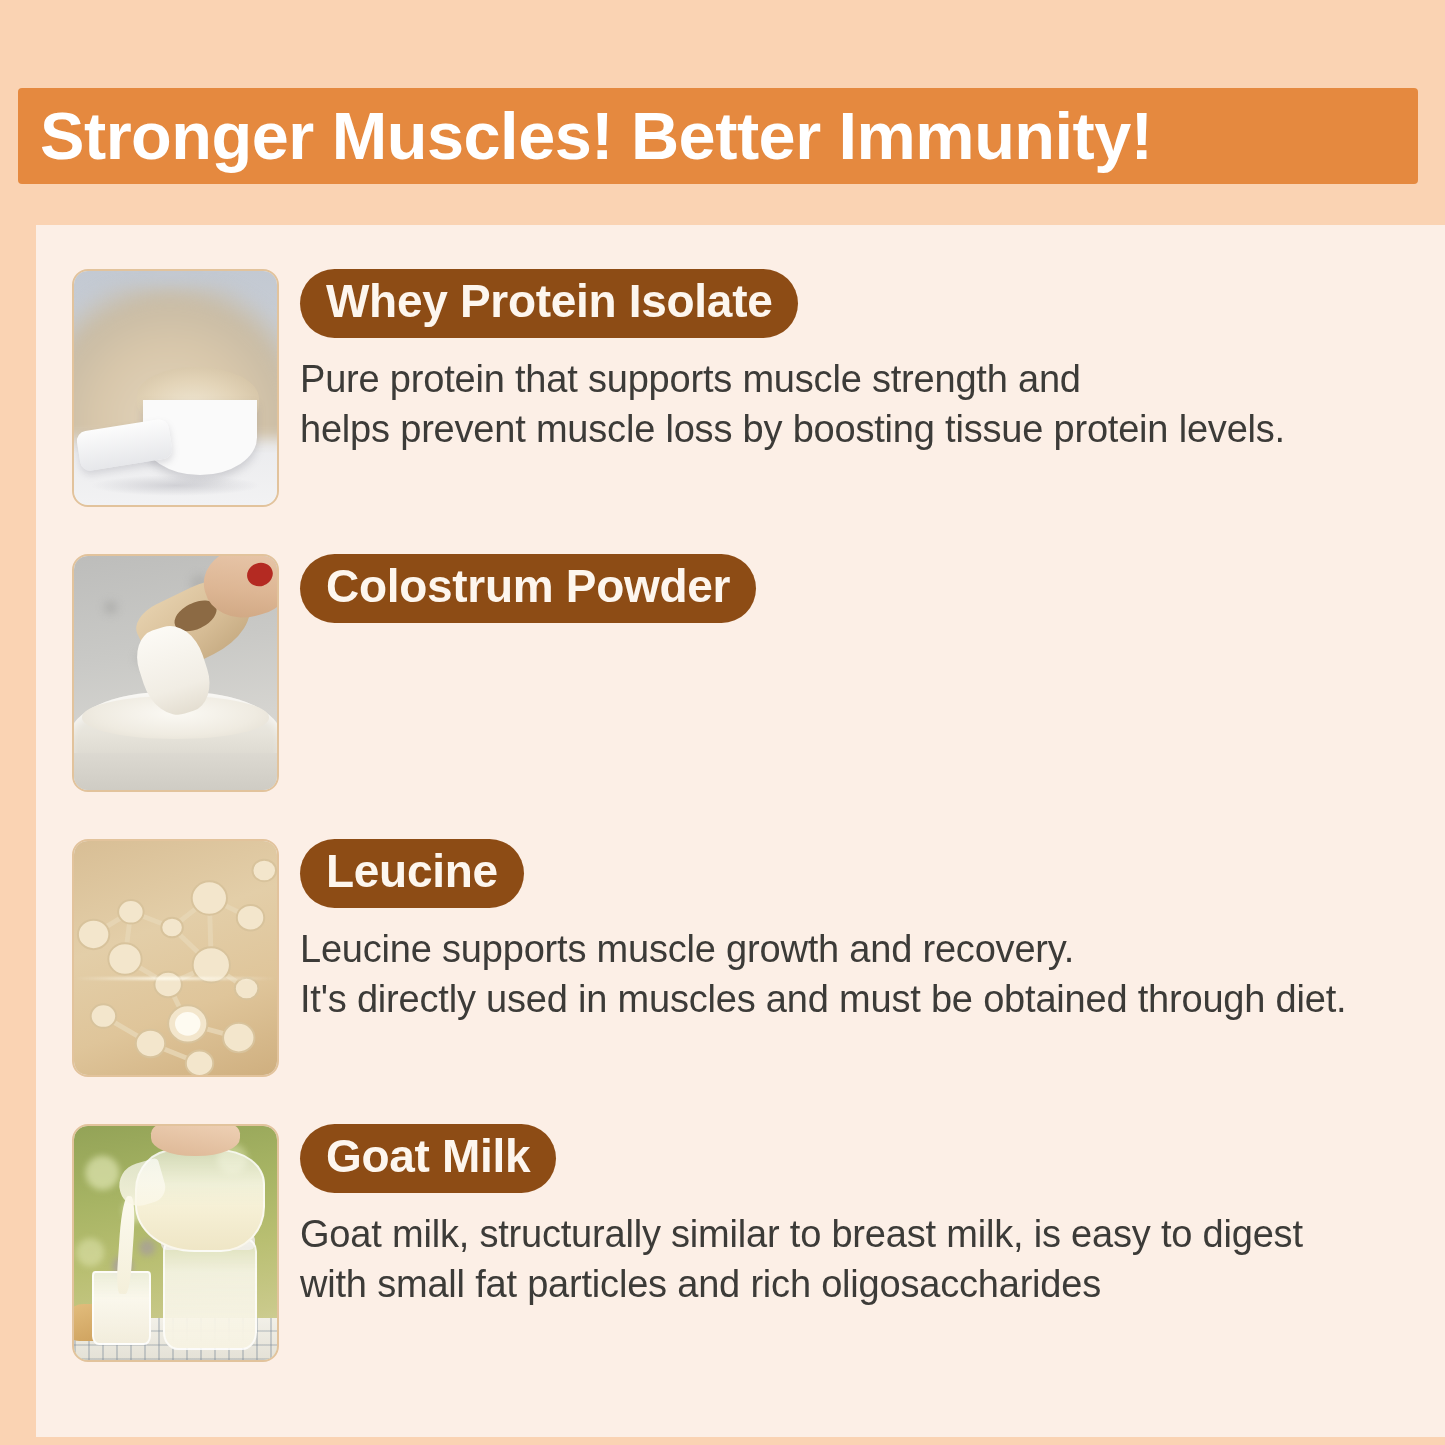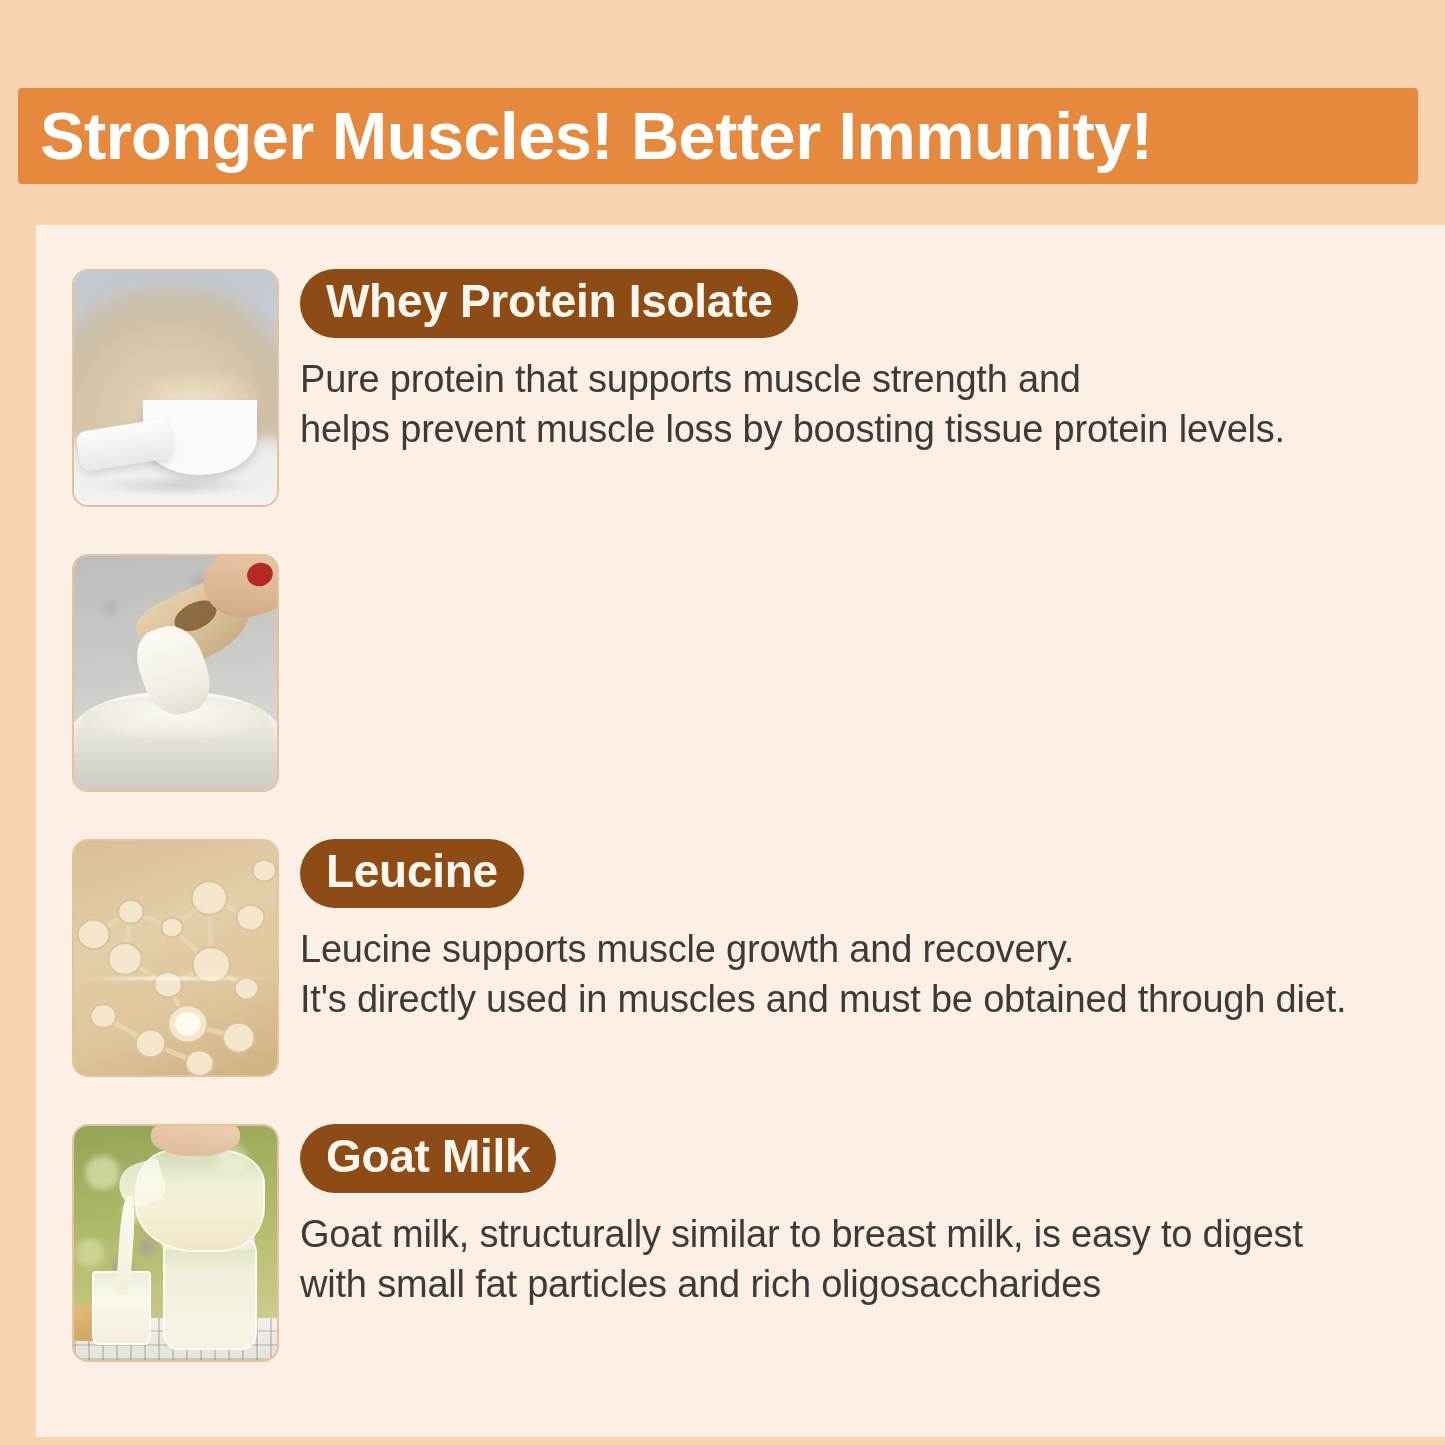--- a/index.html
+++ b/index.html
@@ -312,20 +312,21 @@
           <div class="dish-powder"></div>
           <div class="scoop"></div>
           <div class="scoop-hollow"></div>
           <div class="pourcol"></div>
           <div class="hand"></div>
           <div class="nail"></div>
           <div class="base"></div>
         </div>
       </div>
       <div class="row-body">
+        <div class="badge">Colostrum Powder</div>
       </div>
     </div>
 
     <div class="ingredient-row row-2">
       <div class="thumb">
         <div class="thumb-art art-leucine">
           <svg viewBox="0 0 207 238" preserveAspectRatio="none">
             <g stroke="#E7D6B5" stroke-width="5" fill="none" opacity="0.85">
               <path d="M20 95 L58 72 L100 88 L138 58 L180 78"></path>
               <path d="M58 72 L52 120 L96 146 L140 126 L138 58"></path>

